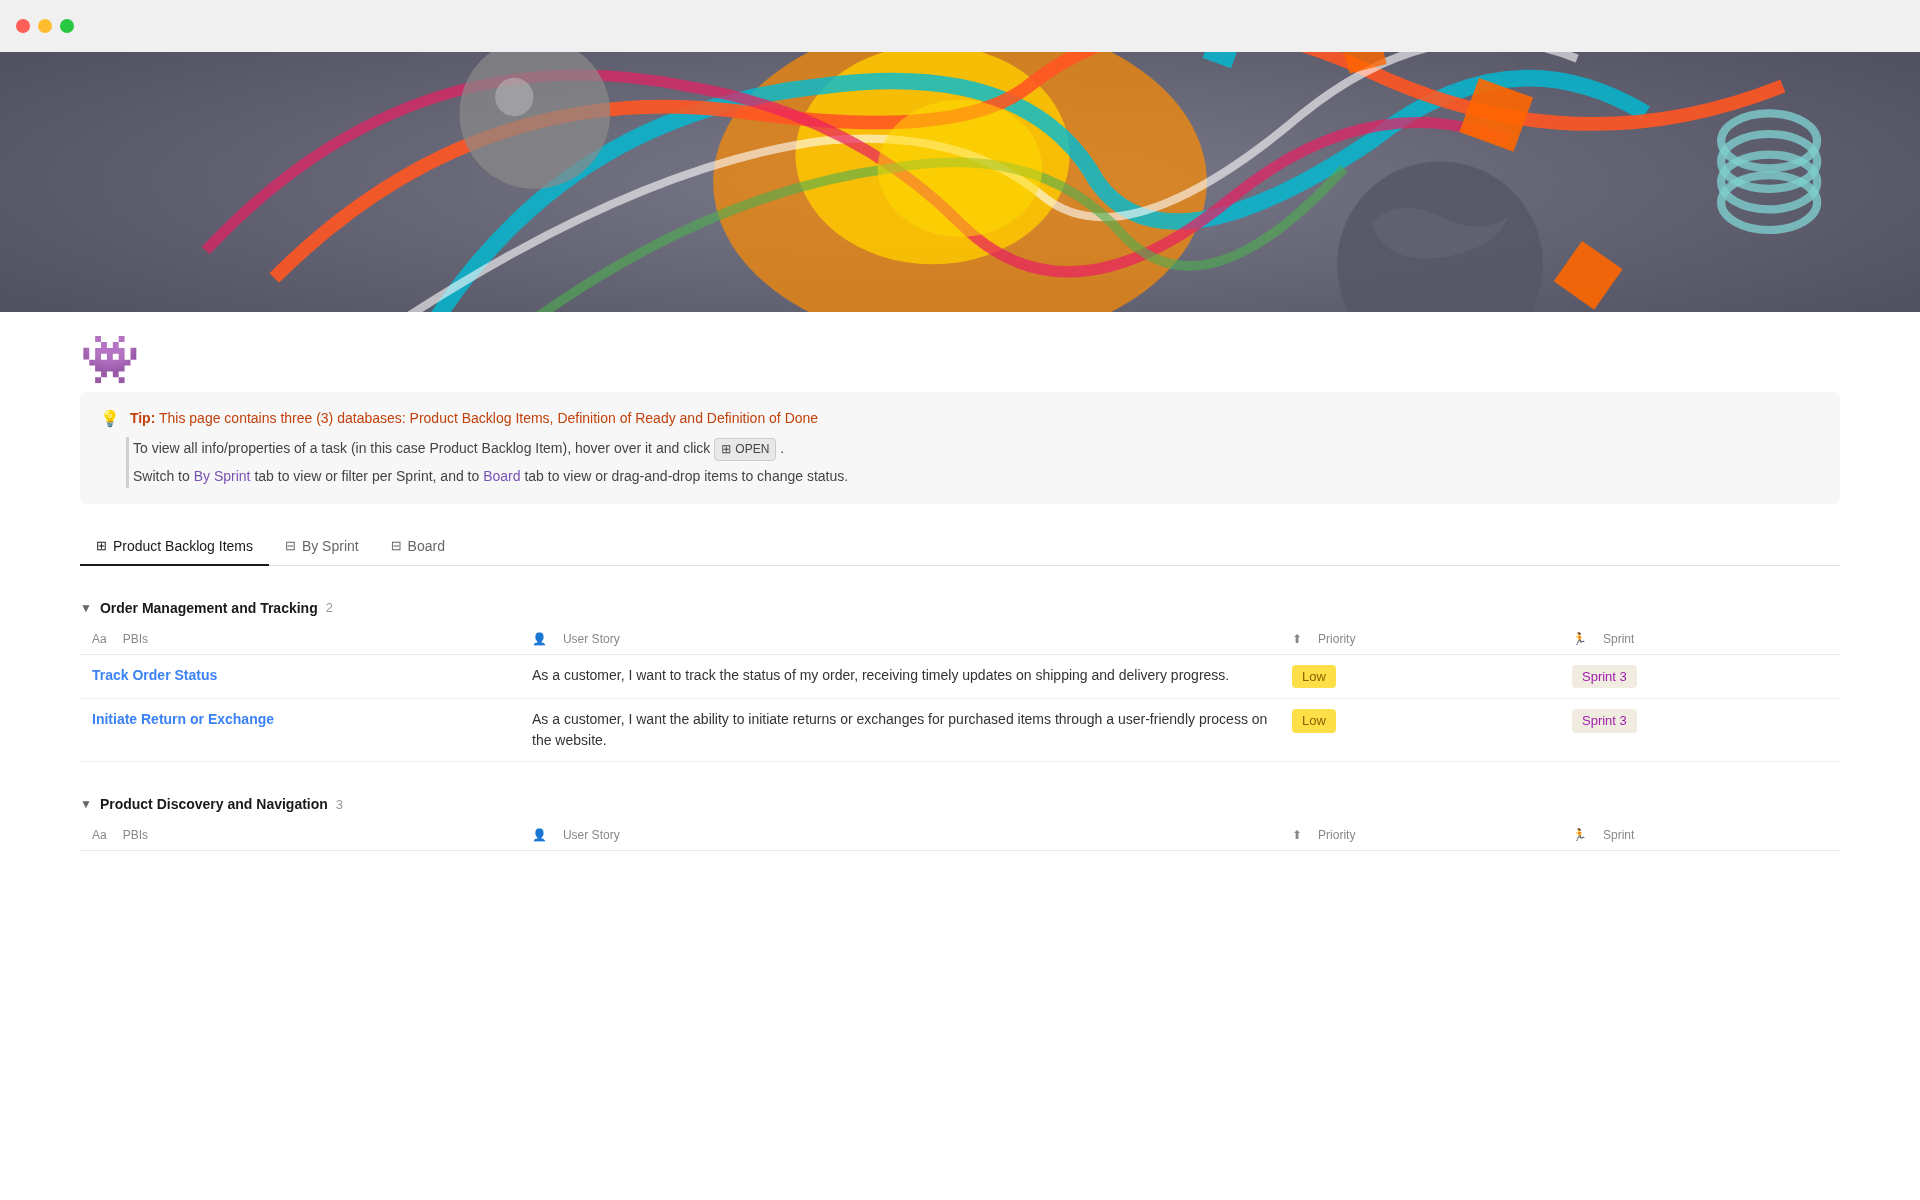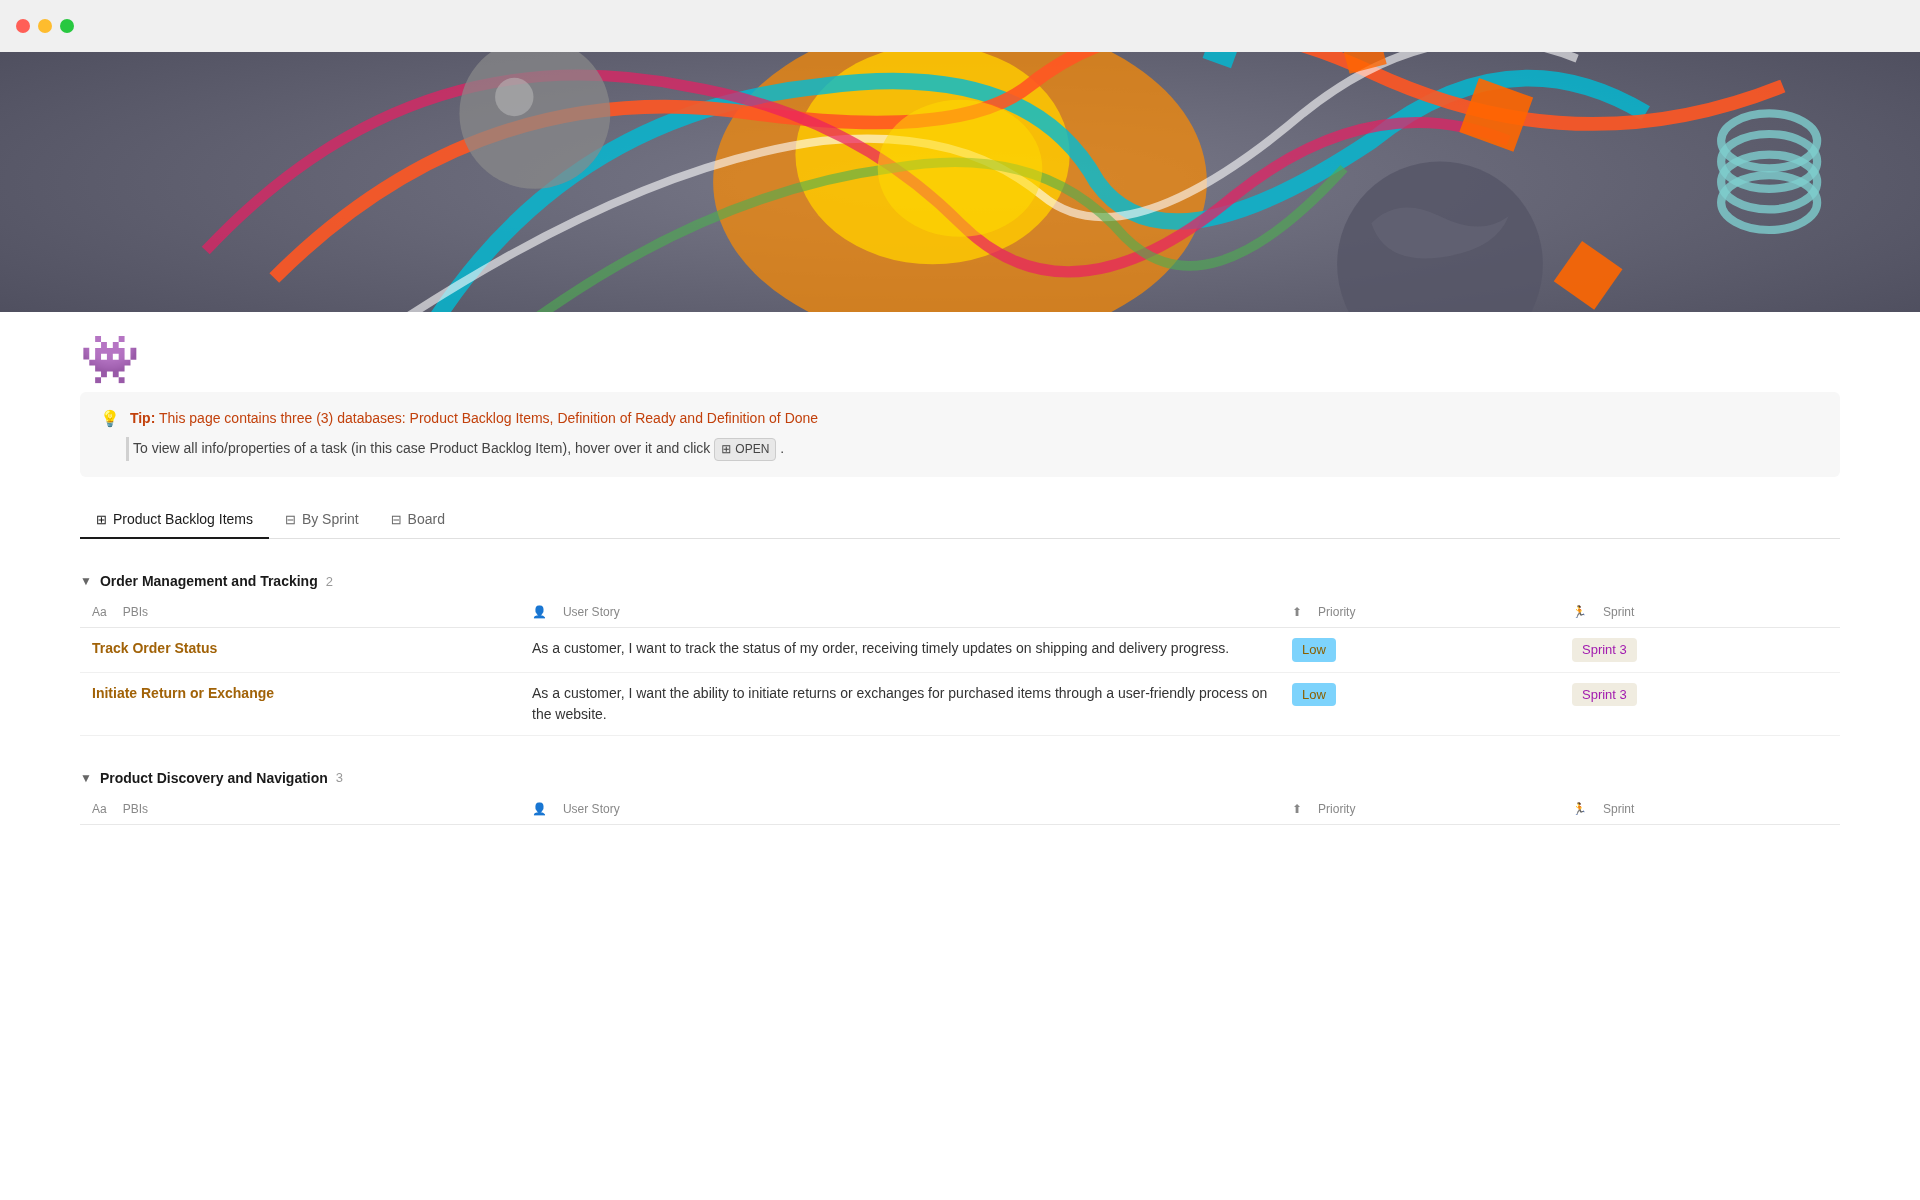--- a/index.html
+++ b/index.html
@@ -224,34 +224,34 @@
     }
     .col-priority {
       width: 140px;
     }
     .col-sprint {
       width: 140px;
     }
 
     .pbi-name {
       font-weight: 600;
-      color: #a16207;
+      color: #3b82f6;
       cursor: pointer;
     }
 
     
     .priority-badge {
       display: inline-block;
       padding: 2px 10px;
       border-radius: 4px;
       font-size: 13px;
       font-weight: 400;
     }
     .priority-low {
-      background: #7dd3fc;
+      background: #fde047;
       color: #8a6000;
     }
 
     
     .sprint-badge {
       display: inline-block;
       padding: 2px 10px;
       border-radius: 4px;
       font-size: 13px;
       background: #f0ece0;
@@ -333,20 +333,27 @@
     </div>
     <div class="tip-body">
       <p>
         <span>To view all info/properties of a task (in this case Product Backlog Item), hover over it and click</span>
         <span class="open-badge">
           <span>⊞</span>
           <span>OPEN</span>
         </span>
         <span>.</span>
       </p>
+      <p>
+        <span>Switch to</span>
+        <a class="link-purple">By Sprint</a>
+        <span>tab to view or filter per Sprint, and to</span>
+        <a class="link-purple">Board</a>
+        <span>tab to view or drag-and-drop items to change status.</span>
+      </p>
     </div>
   </div>
 
   <div class="tabs-container">
     <div class="tab active">
       <span class="tab-icon">⊞</span>
       <span>Product Backlog Items</span>
     </div>
     <div class="tab">
       <span class="tab-icon">⊟</span>

